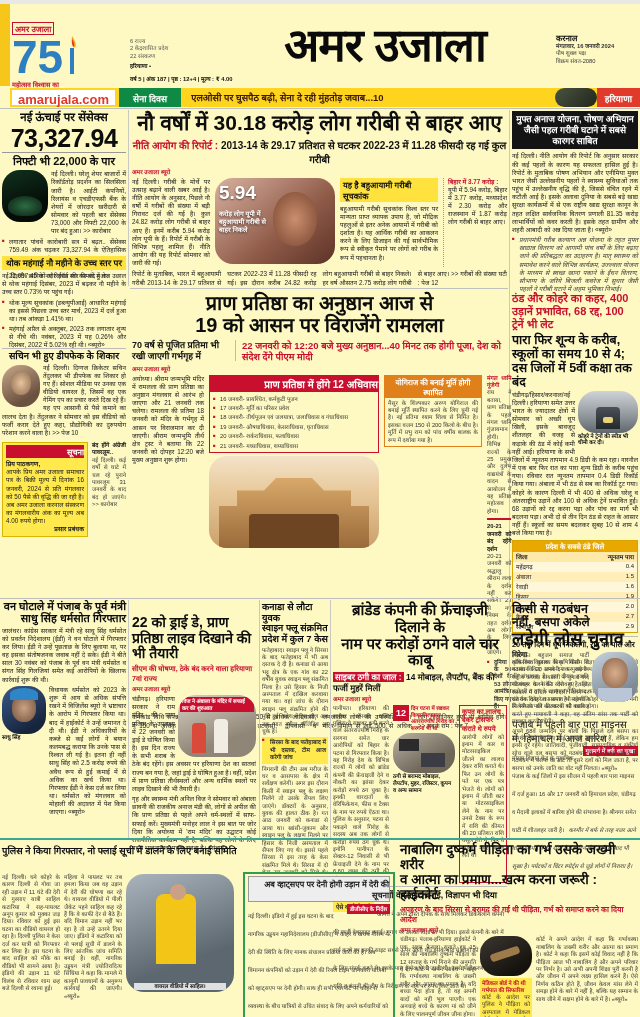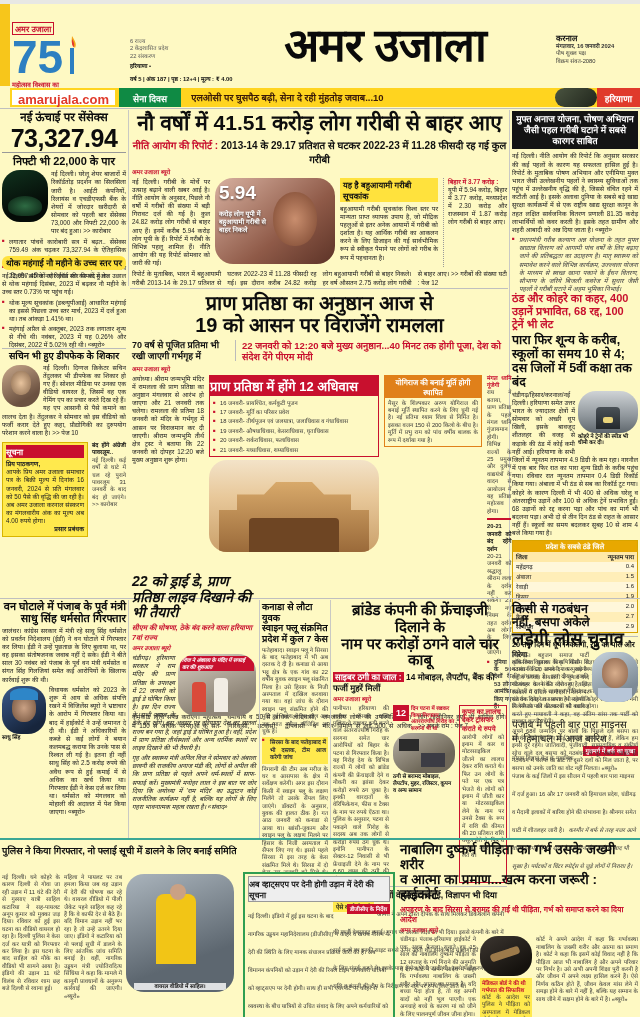--- a/index.html
+++ b/index.html
@@ -76,38 +76,38 @@
       <div class="photo" style="width:46px;height:52px;flex:none;background:linear-gradient(160deg,#10321e,#050b07 70%);">
         <div style="position:absolute;bottom:6px;left:6px;width:34px;height:20px;background:radial-gradient(ellipse at center,#2e6b43,#0a1f12);border-radius:50% 50% 40% 40%;"></div>
       </div>
       <div class="jtext">नई दिल्ली। घरेलू शेयर बाजारों में रिकॉर्डतोड़ प्रदर्शन का सिलसिला जारी है। आईटी कंपनियों, रिलायंस व एचडीएफसी बैंक के शेयरों में जोरदार खरीदारी से सोमवार को पहली बार सेंसेक्स 73,000 और निफ्टी 22,000 के पार बंद हुआ। &gt;&gt; कारोबार</div>
     </div>
     <div class="jtext bullet">लगातार पांचवें कारोबारी सत्र में बढ़त.. सेंसेक्स 759.49 अंक चढ़कर 73,327.94 के ऐतिहासिक उच्चतम स्तर पर बंद हुआ।</div>
     <div class="jtext bullet">निफ्टी भी 202.90 अंक की बढ़ोतरी के साथ 22,097.45 के नए रिकॉर्ड स्तर पर बंद हुआ।</div>
   </div>
 
   <div class="blk" style="left:2px;top:252px;width:124px;">
-    <div style="background:#ffe23d;font-size:8.6px;font-weight:bold;color:#111;padding:1px 2px;text-align:center;border-radius:6px;">थोक महंगाई नौ महीने के उच्च स्तर पर</div>
+    <div style="background:#ffe23d;font-size:8.6px;font-weight:bold;color:#111;padding:1px 2px;text-align:center;">थोक महंगाई नौ महीने के उच्च स्तर पर</div>
     <div class="jtext" style="margin-top:2px;">नई दिल्ली। खनिजों और ईंधन की कीमतों में तेज उछाल से थोक महंगाई दिसंबर, 2023 में बढ़कर नौ महीने के उच्च स्तर 0.73% पर पहुंच गई।</div>
     <div class="jtext bullet">थोक मूल्य सूचकांक (डब्ल्यूपीआई) आधारित महंगाई का इससे पिछला उच्च स्तर मार्च, 2023 में दर्ज हुआ था। तब आंकड़ा 1.41% था।</div>
     <div class="jtext bullet">महंगाई अप्रैल से अक्तूबर, 2023 तक लगातार शून्य से नीचे थी। नवंबर, 2023 में यह 0.26% और दिसंबर, 2022 में 5.02% रही थी। «ब्यूरो»</div>
   </div>
 
   <div class="blk" style="left:2px;top:344px;width:124px;">
     <div class="hbig" style="font-size:9.5px;text-align:center;border-top:1px solid #bbb;padding-top:2px;">सचिन भी हुए डीपफेक के शिकार</div>
     <div style="margin-top:2px;">
       <div class="photo" style="float:left;width:38px;height:42px;margin:1px 3px 1px 0;background:linear-gradient(150deg,#c9a98c,#6b5140 75%);">
         <div style="position:absolute;top:6px;left:9px;width:20px;height:24px;background:radial-gradient(ellipse,#e8c49e,#8a6a4e);border-radius:45%;"></div>
       </div>
       <div class="jtext">नई दिल्ली। दिग्गज क्रिकेटर सचिन तेंदुलकर भी डीपफेक का शिकार हो गए हैं। सोशल मीडिया पर उनका एक वीडियो वायरल है, जिसमें वह एक गेमिंग एप का प्रचार करते दिख रहे हैं। यह एप आसानी से पैसे कमाने का लालच देता है। तेंदुलकर ने सोमवार को इस वीडियो को फर्जी करार देते हुए कहा, प्रौद्योगिकी का दुरुपयोग परेशान करने वाला है। &gt;&gt; पेज 10</div>
     </div>
   </div>
 
   <div class="blk" style="left:2px;top:438px;width:86px;background:#ffe94d;border:1px solid #d9b500;padding:2px 3px;">
-    <div style="background:#c8102e;color:#fff;font-size:8px;font-weight:bold;text-align:left;padding:1px 0;">सूचना</div>
+    <div style="background:#c8102e;color:#fff;font-size:8px;font-weight:bold;text-align:right;padding:1px 0;">सूचना</div>
     <div class="jtext" style="font-weight:bold;margin-top:2px;">प्रिय पाठकगण,</div>
     <div class="jtext">आपके प्रिय अमर उजाला समाचार पत्र के बिक्री मूल्य में दिनांक 16 जनवरी, 2024 से प्रति मंगलवार को 50 पैसे की वृद्धि की जा रही है। अब अमर उजाला करनाल संस्करण का मंगलवारीय अंक का मूल्य अब 4.00 रुपये होगा।</div>
     <div class="jtext" style="text-align:right;font-weight:bold;">प्रसार प्रबंधक</div>
   </div>
   <div class="blk" style="left:92px;top:438px;width:34px;">
     <div class="tiny" style="font-weight:bold;color:#111;">बंद होंगे अंग्रेजी पावरलूम..</div>
     <div class="tiny">नई दिल्ली। कई वर्षों से घाटे में चल रहे पुराने पावरलूम 31 जनवरी के बाद बंद हो जाएंगे। &gt;&gt; कारोबार</div>
   </div>
 
   <div class="blk" style="left:2px;top:596px;width:124px;">
@@ -119,21 +119,21 @@
           <div style="position:absolute;top:8px;left:10px;width:24px;height:28px;background:radial-gradient(ellipse,#caa184,#6e4f3a);border-radius:45%;"></div>
           <div style="position:absolute;top:2px;left:8px;width:28px;height:12px;background:#2e86c8;border-radius:50% 50% 0 0;"></div>
         </div>
         <div class="cap">साधु सिंह</div>
       </div>
       <div class="jtext">विधायक धर्मसोत को 2023 के शुरू में आय से अधिक संपत्ति रखने में विजिलेंस ब्यूरो ने भ्रष्टाचार के आरोप में गिरफ्तार किया था। बाद में हाईकोर्ट ने उन्हें जमानत दे दी थी। ईडी ने अधिकारियों के कब्जे से कई लोगों ने बयान कलमबद्ध कराया कि उनके पास से रिश्वत ली गई है। इतना ही नहीं साधु सिंह को 2.5 करोड़ रुपये की अवैध रूप से हुई कमाई में से अधिक का खर्च किया था। गिरफ्तार ईडी ने केस दर्ज कर लिया था। धर्मसोत को मंगलवार को मोहाली की अदालत में पेश किया जाएगा। «ब्यूरो»</div>
     </div>
   </div>
 
   <div class="blk" style="left:132px;top:107px;width:375px;">
-    <div class="hbig" style="font-size:21px;text-align:center;">नौ वर्षों में 41.51 करोड़ लोग गरीबी से बाहर आए</div>
+    <div class="hbig" style="font-size:21px;text-align:center;">नौ वर्षों में 30.18 करोड़ लोग गरीबी से बाहर आए</div>
     <div style="font-size:10px;font-weight:bold;margin-top:3px;text-align:center;">
       <span class="redlab">नीति आयोग की रिपोर्ट :</span>
       <span style="color:#111;">2013-14 के 29.17 प्रतिशत से घटकर 2022-23 में 11.28 फीसदी रह गई कुल गरीबी</span>
     </div>
     <div class="byline">अमर उजाला ब्यूरो</div>
     <div style="display:flex;gap:5px;">
       <div class="jtext" style="width:78px;flex:none;">नई दिल्ली। गरीबी के मोर्चे पर उत्साह बढ़ाने वाली खबर आई है। नीति आयोग के अनुसार, पिछले नौ वर्षों में गरीबों की संख्या में बड़ी गिरावट दर्ज की गई है। कुल 24.82 करोड़ लोग गरीबी से बाहर आए हैं। इनमें करीब 5.94 करोड़ लोग यूपी के हैं। रिपोर्ट में गरीबी के विभिन्न पहलू शामिल हैं। नीति आयोग की यह रिपोर्ट सोमवार को जारी की गई।</div>
       <div style="flex:none;width:120px;">
         <div class="photo" style="width:120px;height:86px;background:linear-gradient(140deg,#d8b1a0,#8f5a48 60%,#5c3327);">
           <div style="position:absolute;top:14px;right:18px;width:44px;height:54px;background:radial-gradient(ellipse,#c98e6e,#7a4630);border-radius:48%;"></div>
@@ -166,21 +166,21 @@
     <div class="hbig" style="font-size:20px;text-align:center;">19 को आसन पर विराजेंगे रामलला</div>
     <div style="display:flex;gap:6px;margin-top:3px;align-items:flex-start;">
       <div style="width:104px;flex:none;font-size:9px;font-weight:bold;color:#111;line-height:1.2;border-right:1px solid #bbb;padding-right:5px;">70 वर्ष से पूजित प्रतिमा भी रखी जाएगी गर्भगृह में</div>
       <div style="flex:1;font-size:9.5px;font-weight:bold;color:#c8102e;line-height:1.2;">22 जनवरी को 12:20 बजे मुख्य अनुष्ठान...40 मिनट तक होगी पूजा, देश को संदेश देंगे पीएम मोदी</div>
     </div>
     <div class="byline">अमर उजाला ब्यूरो</div>
     <div style="display:flex;gap:5px;">
       <div class="jtext" style="width:72px;flex:none;">अयोध्या। श्रीराम जन्मभूमि मंदिर में रामलला की प्राण प्रतिष्ठा का अनुष्ठान मंगलवार से आरंभ हो जाएगा और 21 जनवरी तक चलेगा। रामलला की प्रतिमा 18 जनवरी को मंदिर के गर्भगृह में आसन पर विराजमान कर दी जाएगी। श्रीराम जन्मभूमि तीर्थ क्षेत्र ट्रस्ट ने बताया कि 22 जनवरी को दोपहर 12:20 बजे मुख्य अनुष्ठान शुरू होगा।</div>
       <div style="flex:none;width:170px;">
         <div style="border:1px solid #c8102e;">
-          <div style="background:#c8102e;color:#fff;font-size:13px;font-weight:bold;text-align:left;padding:1px 0;">प्राण प्रतिष्ठा में होंगे 12 अधिवास</div>
+          <div style="background:#c8102e;color:#fff;font-size:10px;font-weight:bold;text-align:right;padding:1px 0;">प्राण प्रतिष्ठा में होंगे 12 अधिवास</div>
           <div style="padding:2px 3px;">
             <div class="tiny bullet">16 जनवरी- प्रायश्चित, कर्मकुटी पूजन</div>
             <div class="tiny bullet">17 जनवरी- मूर्ति का परिसर प्रवेश</div>
             <div class="tiny bullet">18 जनवरी- तीर्थपूजन एवं जलयात्रा, जलाधिवास व गंधाधिवास</div>
             <div class="tiny bullet">19 जनवरी- औषधाधिवास, केसराधिवास, घृताधिवास</div>
             <div class="tiny bullet">20 जनवरी- शर्कराधिवास, फलाधिवास</div>
             <div class="tiny bullet">21 जनवरी- मध्याधिवास, शय्याधिवास</div>
           </div>
         </div>
         <div class="photo" style="width:170px;height:92px;margin-top:3px;background:linear-gradient(180deg,#f3e3c8 0%,#e8c89a 40%,#caa06a 100%);">
@@ -263,21 +263,21 @@
       <span class="tiny" style="font-style:italic;">कश्मीर में बर्फ से तरह नजर आने वाला गुलमर्ग में इस साल के 15 दिन बीत जाने के बाद भी सूखा है। पर्यटकों व विंटर स्पोर्ट्स से जुड़े लोगों में निराशा है।</span>
     </div>
   </div>
 
   <div class="rule" style="left:0;top:594px;width:640px;height:1px;"></div>
   <div class="vline" style="left:128px;top:596px;height:238px;"></div>
   <div class="vline" style="left:259px;top:596px;height:238px;"></div>
   <div class="vline" style="left:330px;top:596px;height:238px;"></div>
   <div class="vline" style="left:509px;top:596px;height:238px;"></div>
 
-  <div class="blk" style="left:132px;top:570px;width:124px;font-style:italic;">
+  <div class="blk" style="left:132px;top:611px;width:124px;">
     <div class="hbig" style="font-size:14px;">22 को ड्राई डे, प्राण प्रतिष्ठा लाइव दिखाने की भी तैयारी</div>
     <div style="font-size:7.2px;font-weight:bold;color:#c8102e;margin-top:1px;">सीएम की घोषणा, ठेके बंद करने वाला हरियाणा 7वां राज्य</div>
     <div class="byline">अमर उजाला ब्यूरो</div>
     <div class="photo" style="width:78px;height:62px;float:right;margin:0 0 2px 3px;background:linear-gradient(160deg,#d8cfc2,#8f8678 70%);">
       <div style="position:absolute;top:2px;left:2px;right:2px;background:#c8102e;color:#fff;font-size:5.4px;font-weight:bold;line-height:1.2;padding:1px 2px;">विज ने अंबाला के मंदिर में सफाई कर की शुरुआत</div>
       <div style="position:absolute;bottom:4px;left:14px;width:14px;height:30px;background:#d94a3a;border-radius:4px 4px 0 0;"></div>
       <div style="position:absolute;bottom:4px;left:36px;width:14px;height:34px;background:#f2ede4;border-radius:4px 4px 0 0;"></div>
     </div>
     <div class="jtext">चंडीगढ़। हरियाणा सरकार ने राम मंदिर की प्राण प्रतिष्ठा के उपलक्ष्य में 22 जनवरी को ड्राई डे घोषित किया है। इस दिन राज्य के सभी शराब के ठेके बंद रहेंगे। इस अवसर पर हरियाणा देश का सातवां राज्य बन गया है, जहां ड्राई डे घोषित हुआ है। वहीं, प्रदेश में प्राण प्रतिष्ठा तीर्थस्थलों और अन्य धार्मिक स्थलों पर लाइव दिखाने की भी तैयारी है।</div>
     <div class="jtext" style="clear:both;margin-top:2px;">गृह और स्वास्थ्य मंत्री अनिल विज ने सोमवार को अंबाला छावनी की राजकीय अनाज मंडी की, लोगों से अपील की कि प्राण प्रतिष्ठा से पहले अपने धर्म-स्थलों में साफ-सफाई करें। मुख्यमंत्री मनोहर लाल ने इस बात पर जोर दिया कि अयोध्या में 'राम मंदिर' का उद्घाटन कोई राजनीतिक कार्यक्रम नहीं है, बल्कि यह लोगों के लिए गहरा भावनात्मक महत्व रखता है। «संवाद»</div>
@@ -352,21 +352,21 @@
         <div class="photo" style="width:108px;height:118px;background:linear-gradient(160deg,#aab4bc,#5d6770 70%);">
           <div style="position:absolute;top:20px;left:30px;width:40px;height:70px;background:#f2c516;border-radius:8px 8px 0 0;"></div>
           <div style="position:absolute;top:10px;left:44px;width:16px;height:16px;background:#caa184;border-radius:50%;"></div>
           <div style="position:absolute;bottom:2px;left:8px;right:8px;background:#ffffffcc;text-align:center;" class="cap">वायरल वीडियो में साहिल।</div>
         </div>
       </div>
     </div>
   </div>
 
   <div class="blk" style="left:243px;top:868px;width:152px;border:2px solid #2f9e52;padding:2px 3px;">
-    <div style="background:#eee;border:1px solid #999;font-size:8px;font-weight:bold;text-align:left;padding:1px 0;">अब व्हाट्सएप पर देनी होगी उड़ान में देरी की सूचना</div>
+    <div style="background:#eee;border:1px solid #999;font-size:8px;font-weight:bold;text-align:right;padding:1px 0;">अब व्हाट्सएप पर देनी होगी उड़ान में देरी की सूचना</div>
     <div style="margin-top:2px;">
       <span style="float:right;background:#c8102e;color:#fff;font-size:5.6px;font-weight:bold;padding:1px 3px;margin:0 0 1px 2px;">डीजीसीए के निर्देश</span>
       <span class="tiny">नई दिल्ली। इंडिगो में हुई इस घटना के बाद नागरिक उड्डयन महानिदेशालय (डीजीसीए) ने कोहरे व खराब मौसम में देरी की स्थिति के लिए मानक संचालन प्रक्रिया जारी की है। अब विमानन कंपनियों को उड़ान में देरी की रियल टाइम जानकारी यात्रियों को व्हाट्सएप पर देनी होगी। साथ ही सभी एयरपोर्ट पर कोहरे से व्यवस्था के बीच यात्रियों से उचित संवाद के लिए अपने कर्मचारियों को संवेदनशील बनाना होगा।</span>
     </div>
 
   </div>
 
   <div class="blk" style="left:400px;top:838px;width:238px;">
     <div class="hbig" style="font-size:13.5px;">नाबालिग दुष्कर्म पीड़िता का गर्भ उसके जख्मी शरीर</div>
     <div class="hbig" style="font-size:13.5px;">व आत्मा का प्रमाण...खत्म करना जरूरी : हाईकोर्ट</div>

